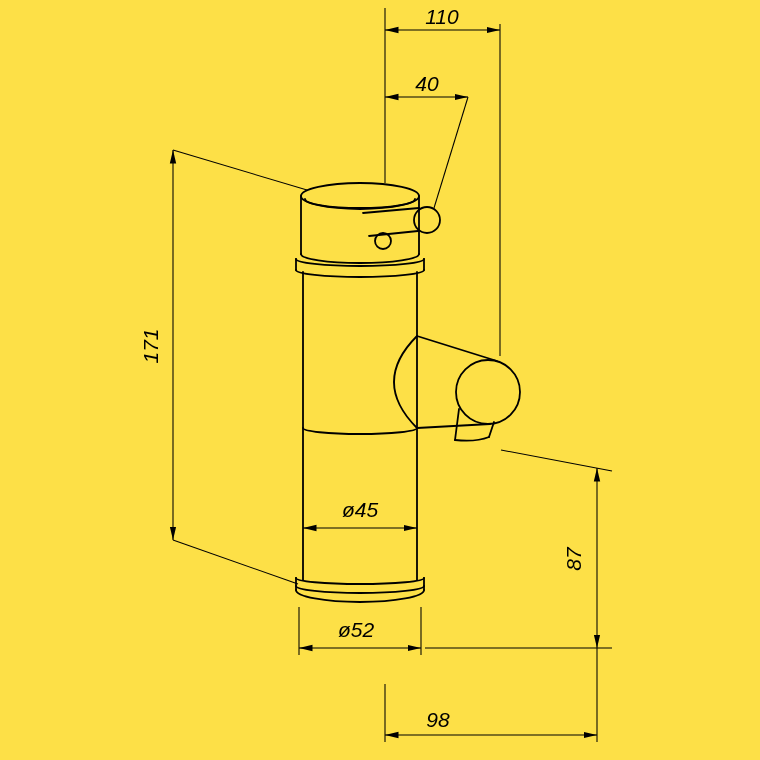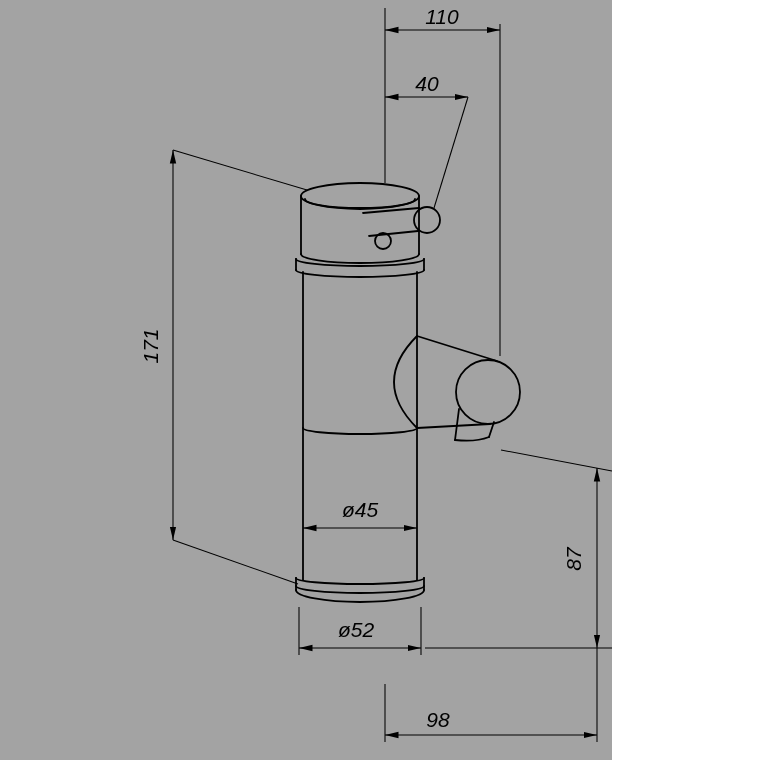--- a/index.html
+++ b/index.html
@@ -2,23 +2,23 @@
 <html><head>
 <meta charset="utf-8">
 <style>
   html, body {
     margin: 0;
     padding: 0;
     background: #ffffff;
   }
   .canvas {
     position: relative;
-    width: 612px;
+    width: 760px;
     height: 760px;
-    background: #a3a3a3;
+    background: #fde047;
     overflow: hidden;
     font-family: "Liberation Sans", sans-serif;
   }
   svg { display: block; }
   .obj {
     stroke: #000000;
     stroke-width: 1.8;
     fill: none;
     stroke-linecap: round;
   }

